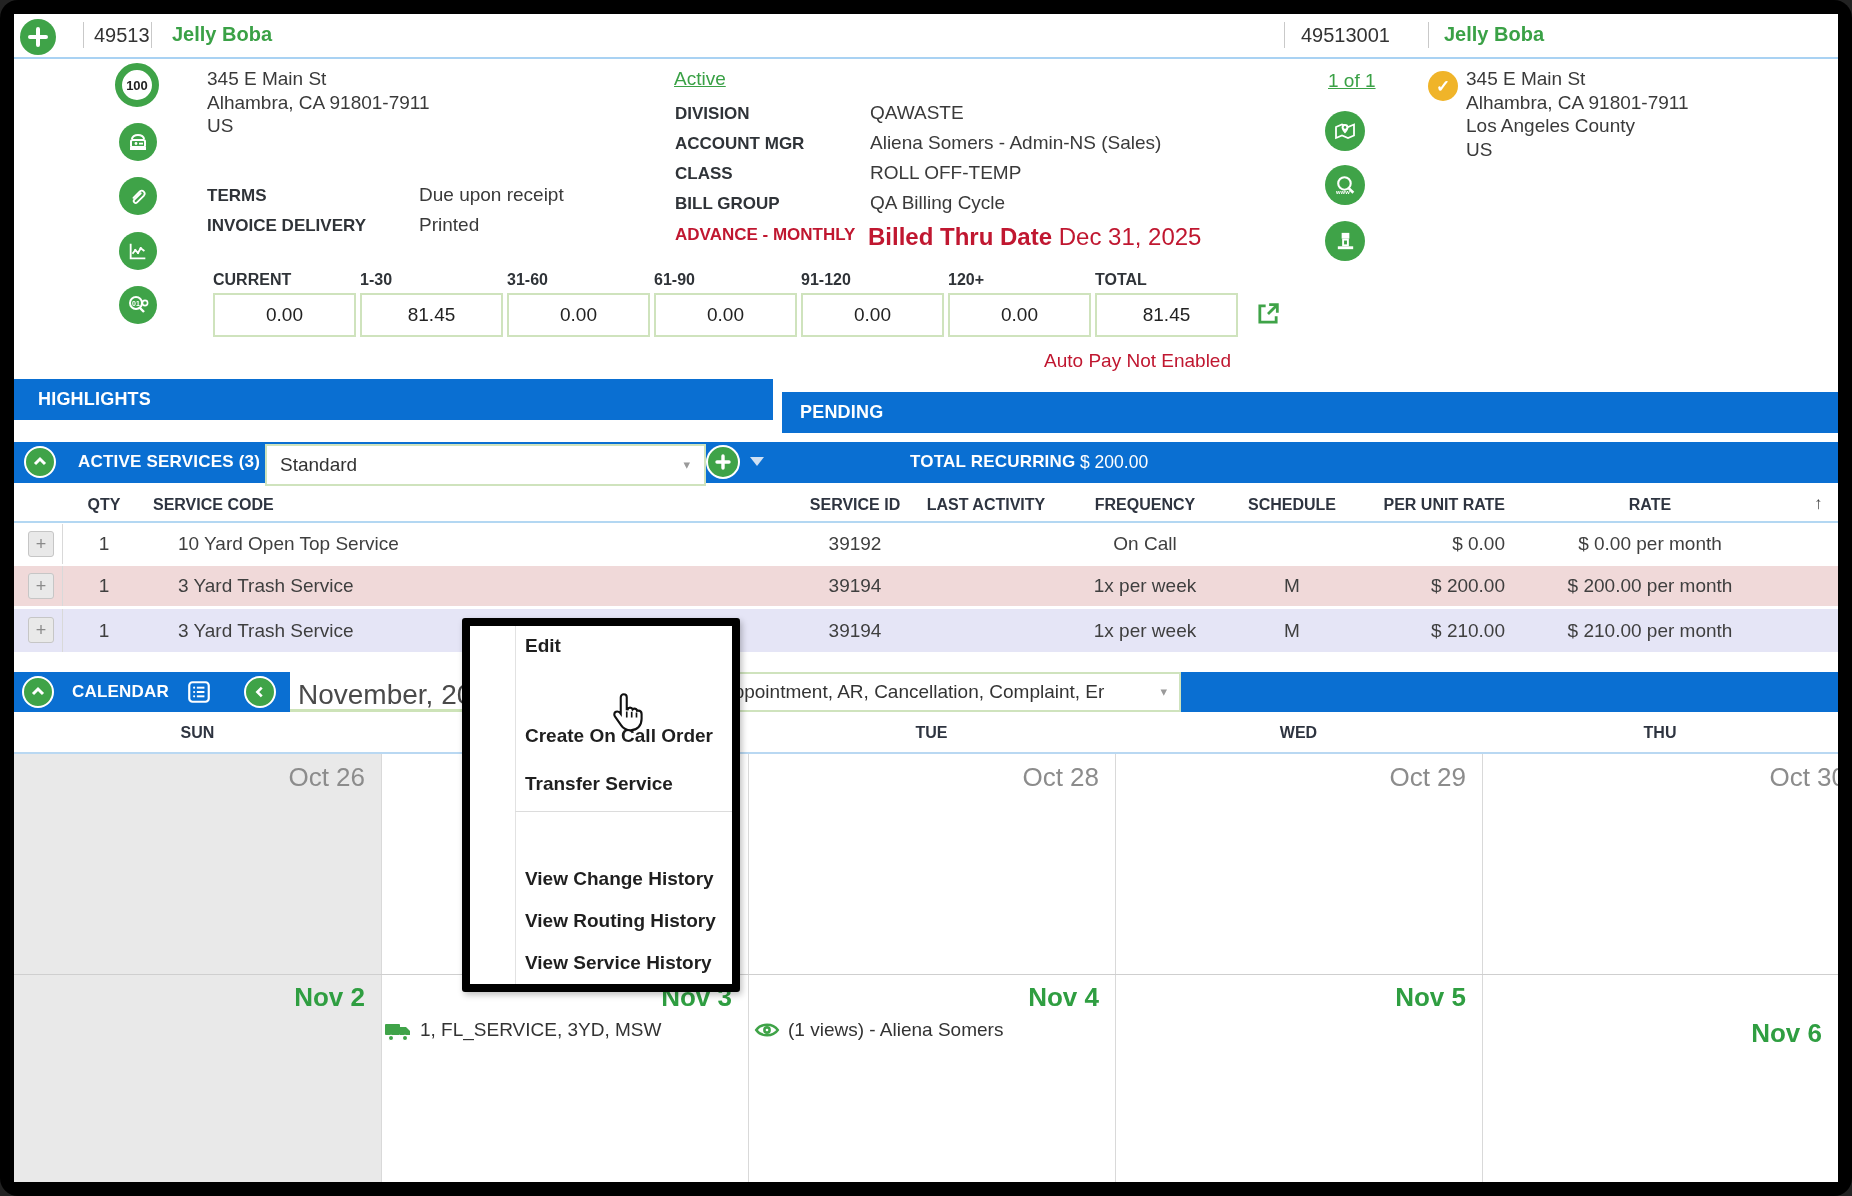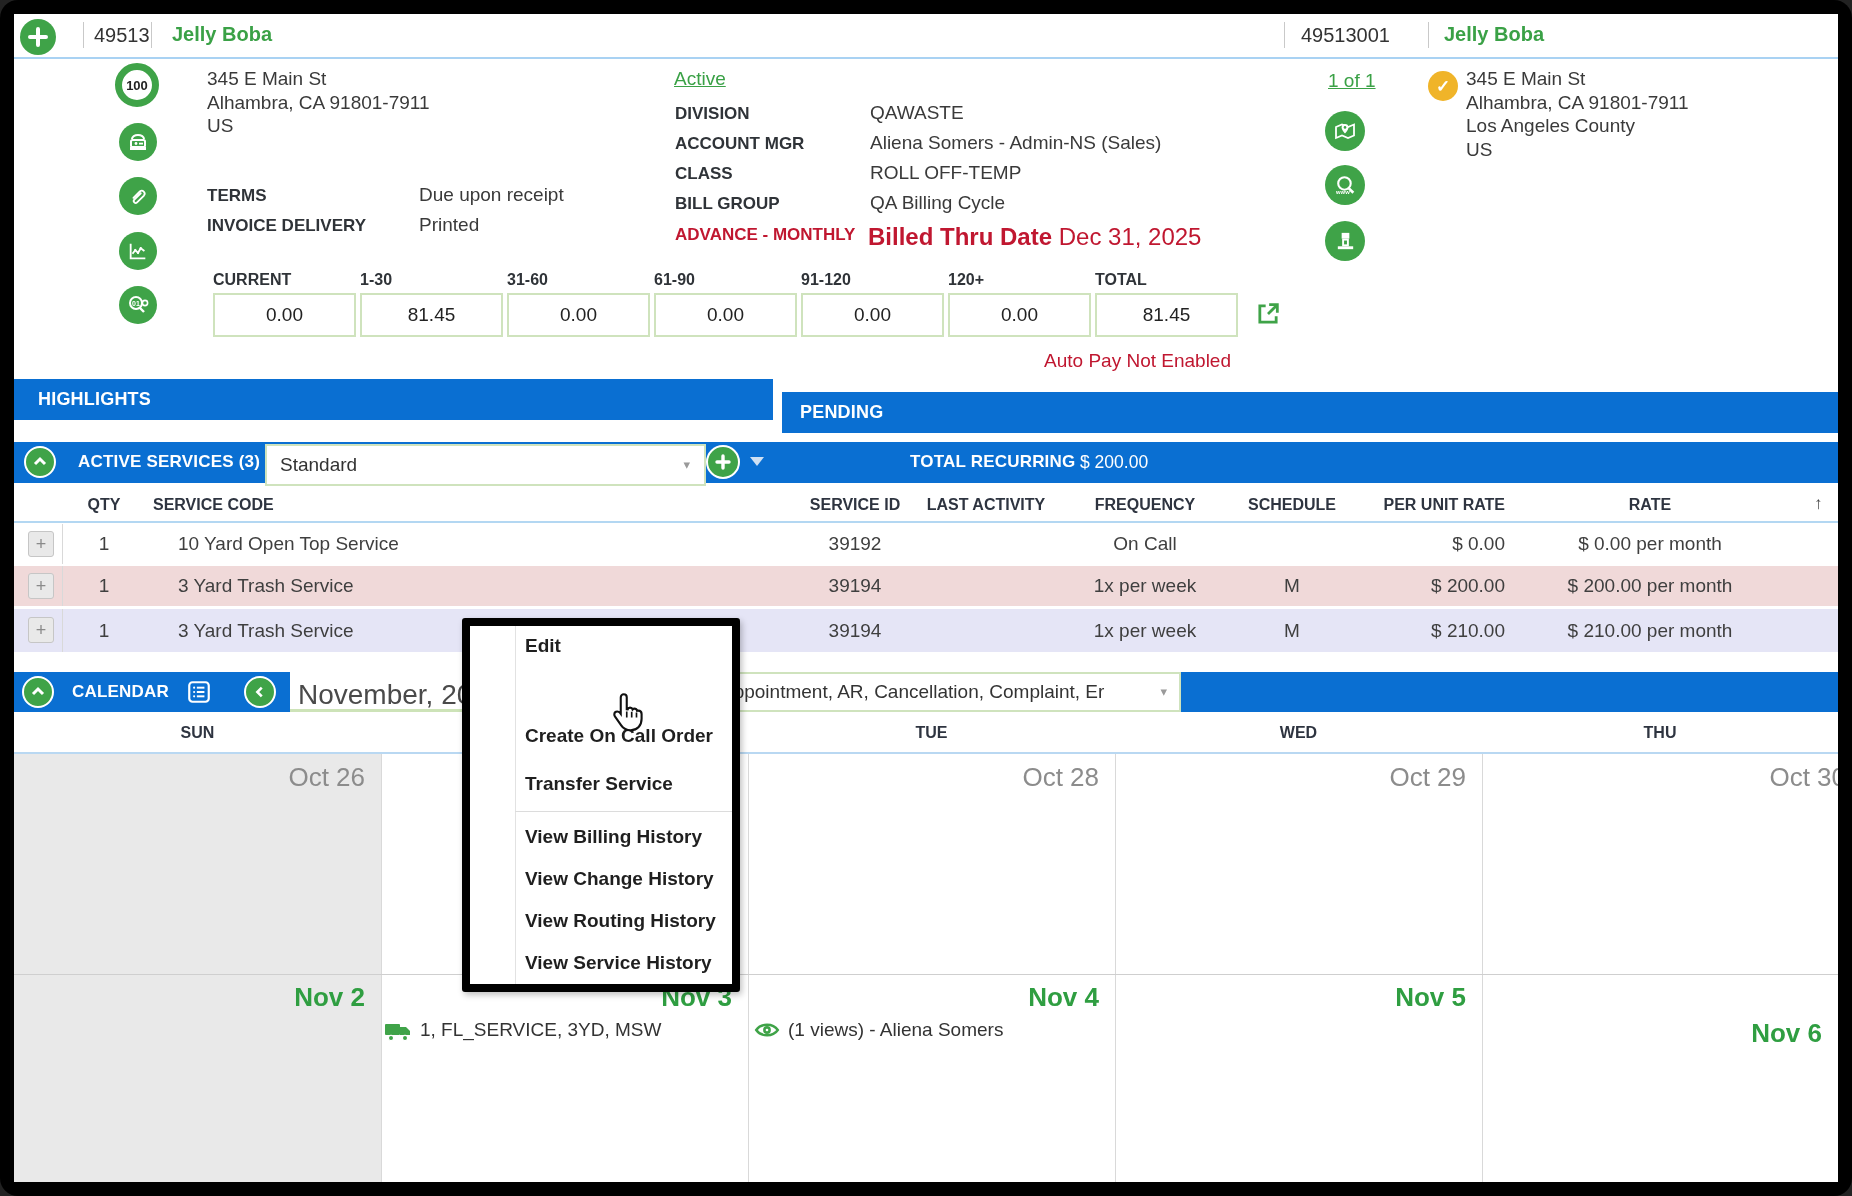--- a/index.html
+++ b/index.html
@@ -325,21 +325,20 @@
         </svg>
   </div>
   <div class="abs evt" style="left:774px;top:1005px;">(1 views) - Aliena Somers</div>
 
   <div class="menu">
     <div class="menu-gutter"></div>
     <div class="mi" style="top:0;height:40px;line-height:40px;">Edit</div>
     <div class="mi" style="top:86px;height:48px;line-height:48px;">Create On Call Order</div>
     <div class="mi" style="top:134px;height:48px;line-height:48px;">Transfer Service</div>
     <div class="msep" style="top:185px;"></div>
-    <div class="mi" style="top:190px;height:42px;line-height:42px;">View Billing History</div>
     <div class="mi" style="top:232px;height:42px;line-height:42px;">View Change History</div>
     <div class="mi" style="top:274px;height:42px;line-height:42px;">View Routing History</div>
     <div class="mi" style="top:316px;height:42px;line-height:42px;">View Service History</div>
   </div>
   <div class="abs" style="left:596px;top:678px;z-index:60;">
     <svg width="38" height="42" viewBox="0 0 24 28">
       <path d="M8.5 1.5 c1.2 0 2 .9 2 2 v8 l.6.1 c.2-.7.8-1.2 1.6-1.2 .8 0 1.5.5 1.7 1.2 .3-.3.7-.5 1.2-.5 .9 0 1.6.6 1.8 1.4 .2-.1.5-.1.7-.1 1.3 0 2.3 1 2.3 2.3 v3.2 c0 4.5-2.8 7.6-7.2 7.6 -3 0-5-1.2-6.4-3.3 l-4.2-6 c-.3-.4-.4-.8-.4-1.2 0-1.1.9-2 2-2 .7 0 1.3.3 1.7.8 l.6.8 v-11 c0-1.1.9-2.1 2-2.1 z" fill="#fff" stroke="#111" stroke-width="1.4"></path>
       <path d="M10.5 13 v4 M13.8 13.2 v3.8 M17 13.6 v3.4" stroke="#111" stroke-width="1.1" fill="none"></path>
     </svg>
   </div>

